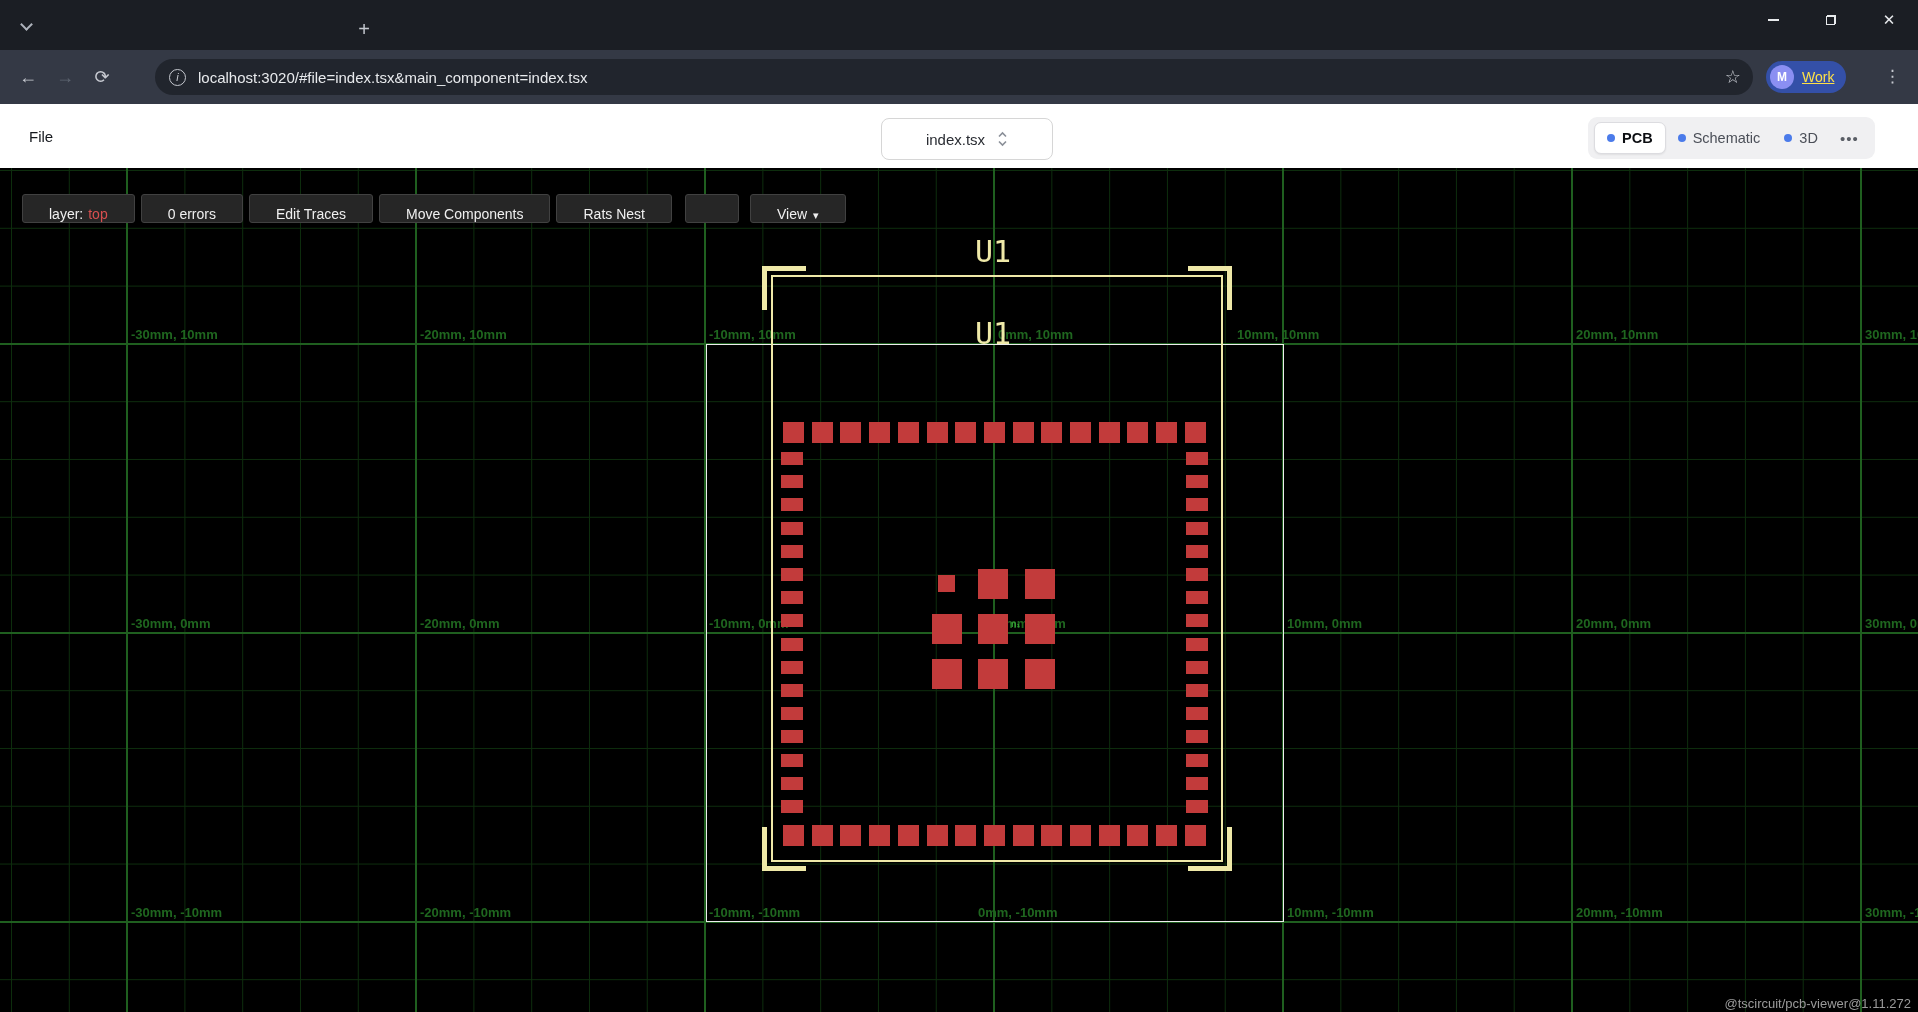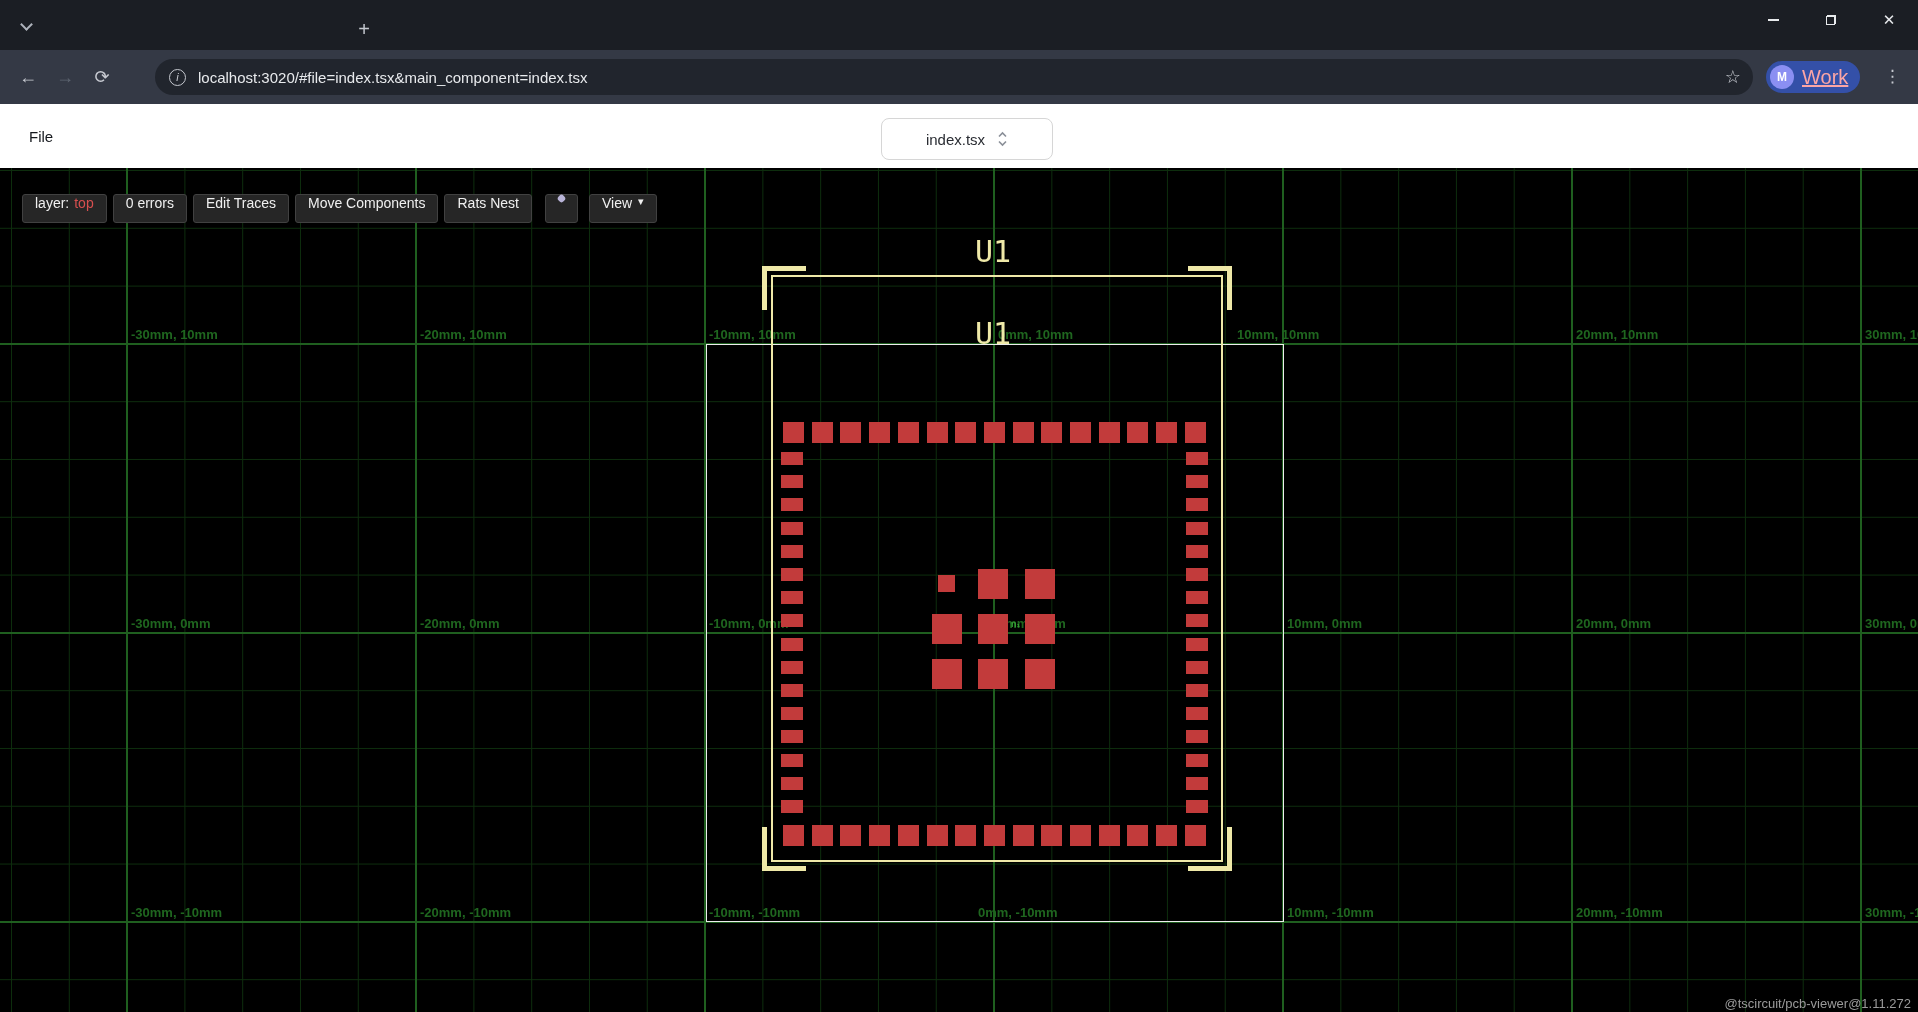--- a/index.html
+++ b/index.html
@@ -37,21 +37,21 @@
   .omnibox { position:absolute; left:155px; top:9px; width:1598px; height:36px; background:#21252d;
              border-radius:18px; display:flex; align-items:center; padding:0 14px; }
   .info-icon { width:17px; height:17px; border:1.4px solid #c6c9d0; border-radius:50%; color:#c6c9d0;
                font-size:11px; font-style:italic; display:flex; align-items:center; justify-content:center; flex:none; }
   .url-text { color:#e8eaed; font-size:15px; margin-left:12px; white-space:nowrap; }
   .star-icon { position:absolute; right:12px; top:7px; font-size:18px; color:#c6c9d0; }
   .profile-chip { position:absolute; left:1766px; top:11px; height:32px; border-radius:16px; background:#3450a8;
                   display:flex; align-items:center; padding:0 12px 0 4px; }
   .avatar { width:24px; height:24px; border-radius:50%; background:#8b8ff2; color:#fff; font-size:12px;
             font-weight:bold; display:flex; align-items:center; justify-content:center; }
-  .profile-name { color:#fca5a5; font-size:20px; margin-left:8px;text-decoration:underline; }
+  .profile-name { color:#fde047; font-size:14px; margin-left:8px;text-decoration:underline; }
   .kebab { position:absolute; left:1884px; top:16px; color:#c6c9d0; font-size:17px; }
 
   
   .app-header { position:absolute; left:0; top:104px; width:1918px; height:64px; background:#ffffff; }
   .file-menu { position:absolute; left:27px; top:20px; font-size:15px; color:#15181d; padding:4px 2px; }
   .file-selector { position:absolute; left:881px; top:14px; width:172px; height:42px; background:#fff;
                    border:1px solid #d6d6d6; border-radius:8px; display:flex; align-items:center;
                    justify-content:center; gap:12px; font-size:15px; color:#2a2d33; }
   .viewtabs { position:absolute; left:1588px; top:13px; height:42px; background:#f0f0f2; border-radius:9px;
               display:flex; align-items:center; padding:0 6px; }
@@ -68,21 +68,21 @@
       linear-gradient(90deg, #1f5f1f 0 2px, transparent 2px),
       linear-gradient(180deg, #1f5f1f 0 2px, transparent 2px),
       linear-gradient(90deg, #0d2d0d 0 1px, transparent 1px),
       linear-gradient(180deg, #0d2d0d 0 1px, transparent 1px);
     background-size: 289px 100%, 100% 289px, 57.8px 100%, 100% 57.8px;
     background-position: 126px 0, 0 175px, 11px 0, 0 2px;
   }
   .grid-label { position:absolute; color:#1f661f; font-size:13px; font-weight:bold; white-space:nowrap; }
   .pcb-toolbar { position:absolute; left:22px; top:26px; display:flex; gap:6px; align-items:center; }
   .tbtn { height:29px; background:#262626; border:1px solid #414141; border-radius:3px; color:#f0f0f0;
-          font-size:14px; display:flex; align-items:flex-start; padding:0 12px; white-space:nowrap; }
+          font-size:14px; display:flex; align-items:flex-end; padding:0 26px; white-space:nowrap; }
   .layer-val { color:#d84f4f; margin-left:5px; }
   .pencil-btn { width:33px; margin-left:7px; justify-content:center; }
   .pencil-glyph { width:19px; height:7px; background:#b9b4d8; border-radius:3px; transform:rotate(-45deg); }
   .view-btn { margin-left:5px; }
   .view-arrow { margin-left:6px; font-size:11px; }
 
   .board-outline { position:absolute; border:1.5px solid #ededed; }
   .silk-outline { position:absolute; border:2.5px solid #efe9a8; }
   .silk-bar { position:absolute; background:#efe9a8; }
   .designator { position:absolute; font-family:"DejaVu Sans Mono", monospace; font-size:30px; color:#efe9a8; }
@@ -133,20 +133,35 @@
   </div>
 
   <div class="app-header">
     <div class="file-menu">File</div>
     <div class="file-selector">
       <span>index.tsx</span>
       <svg width="11" height="18" viewBox="0 0 11 18">
         <polyline points="2,6.5 5.5,3 9,6.5" fill="none" stroke="#8a8f98" stroke-width="1.6"></polyline>
         <polyline points="2,11.5 5.5,15 9,11.5" fill="none" stroke="#8a8f98" stroke-width="1.6"></polyline>
       </svg>
+    </div>
+    <div class="viewtabs">
+      <div class="viewtab active">
+        <span class="dot"></span>
+        <span>PCB</span>
+      </div>
+      <div class="viewtab">
+        <span class="dot"></span>
+        <span>Schematic</span>
+      </div>
+      <div class="viewtab">
+        <span class="dot"></span>
+        <span>3D</span>
+      </div>
+      <div class="overflow-btn">•••</div>
     </div>
   </div>
 
   <div id="canvas">
     <div class="pcb-toolbar">
       <div class="tbtn">
         <span>layer:</span>
         <span class="layer-val">top</span>
       </div>
       <div class="tbtn">0 errors</div>

